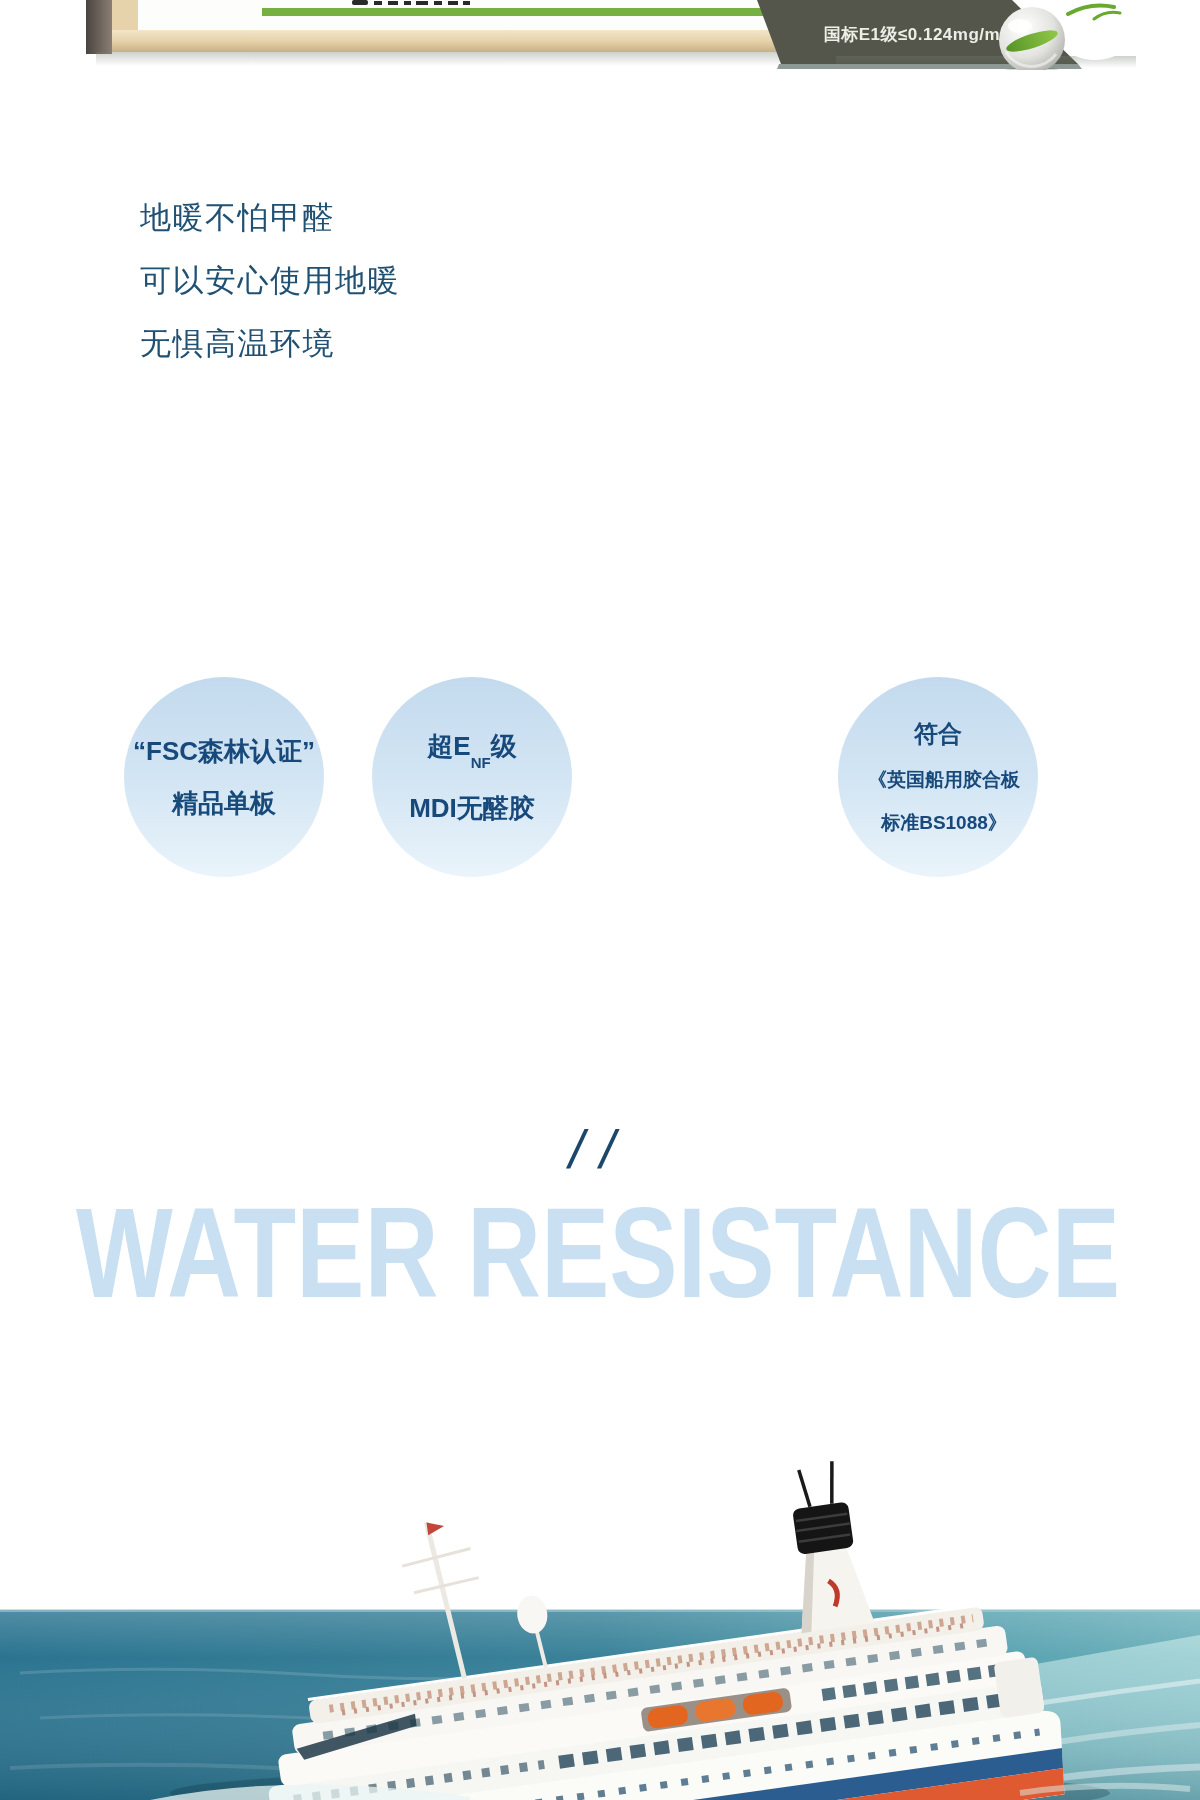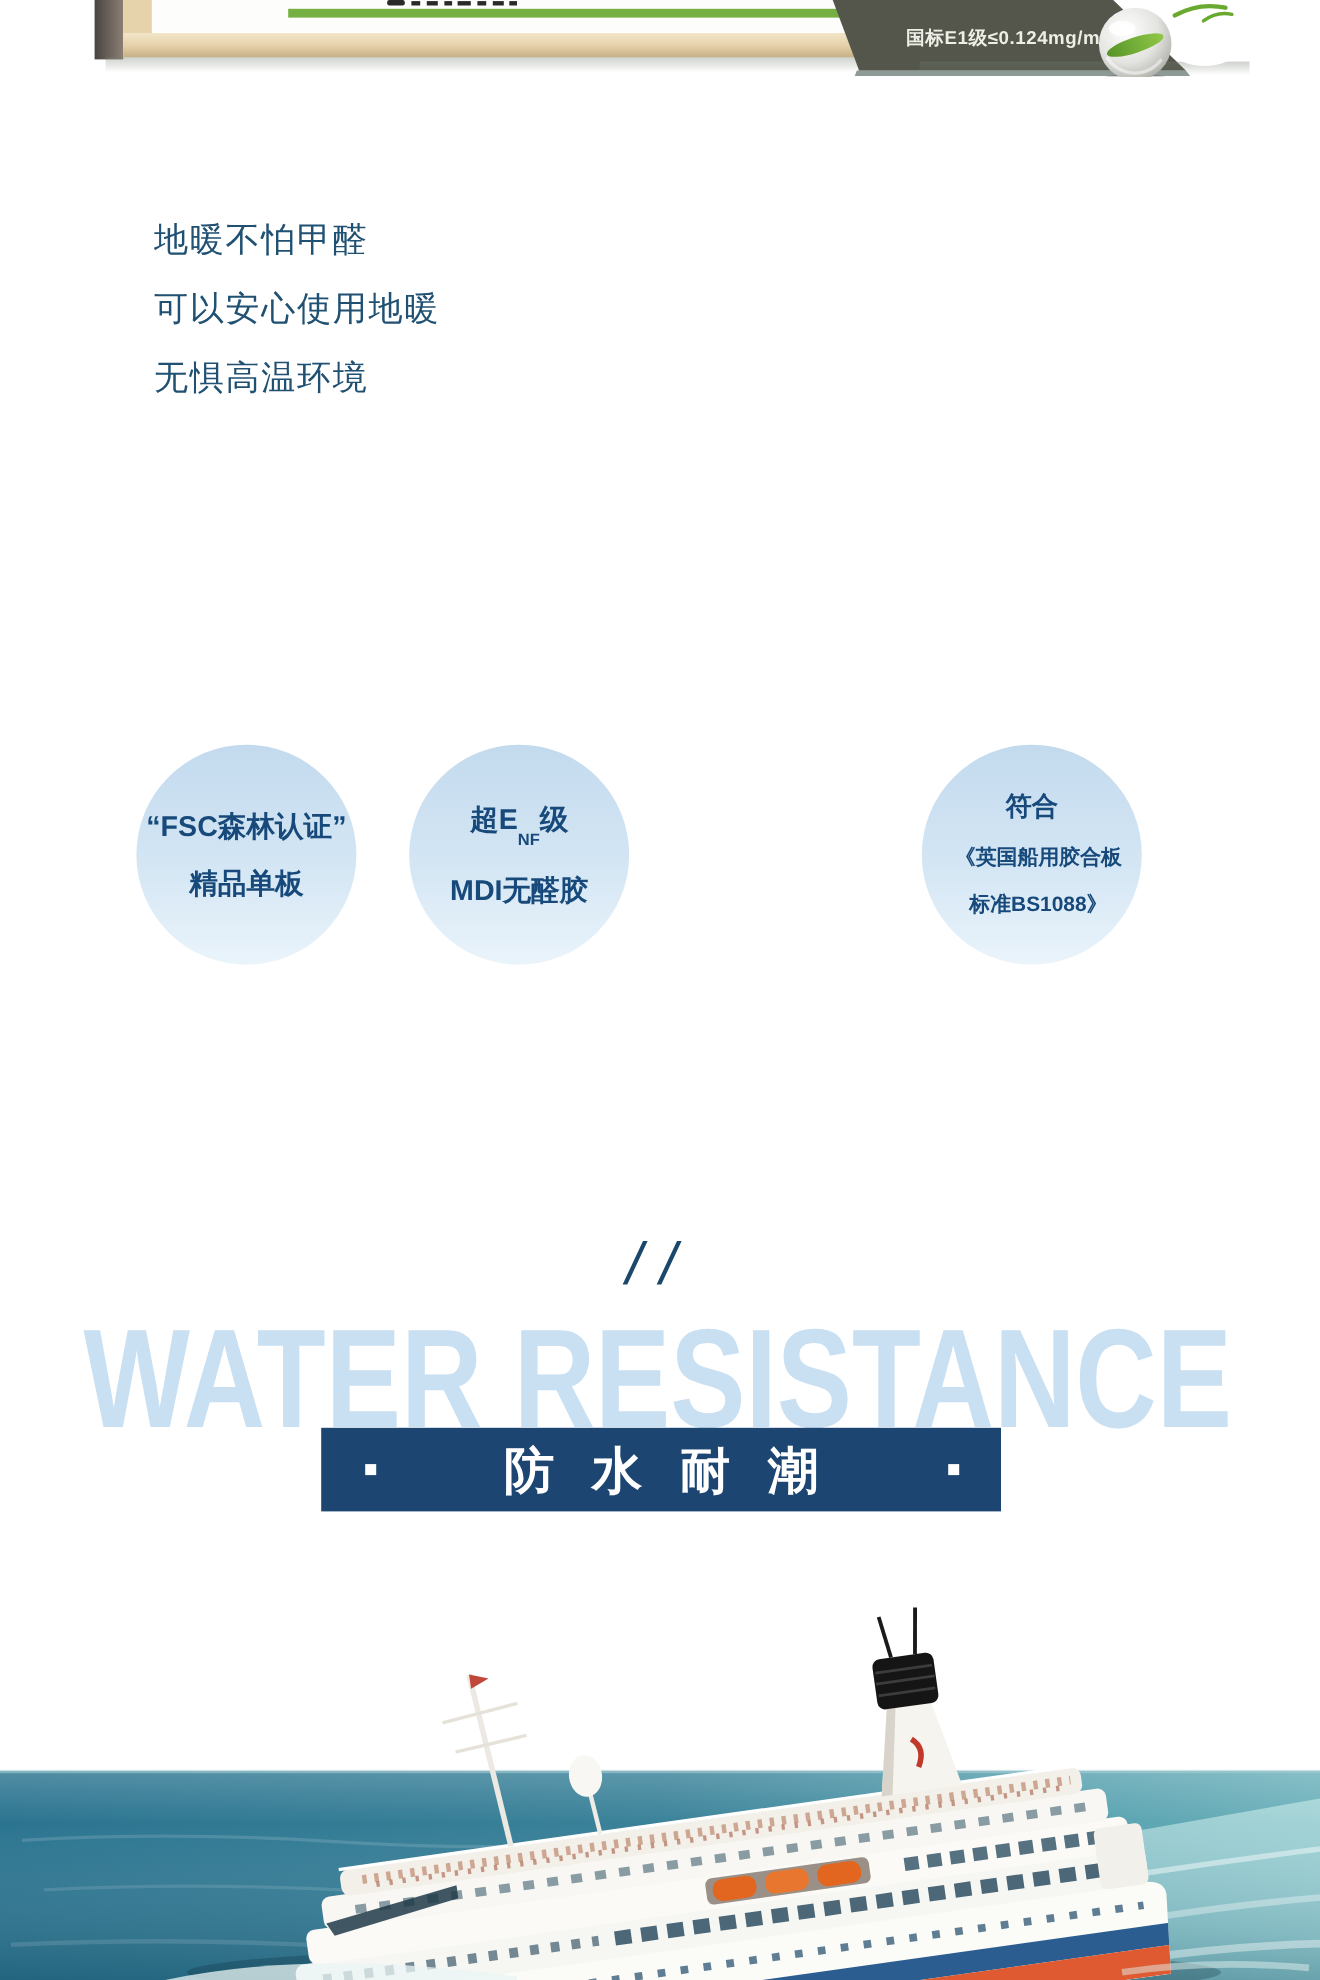--- a/index.html
+++ b/index.html
@@ -147,25 +147,20 @@
     <div class="b-line-sm">《英国船用胶合板</div>
     <div class="b-line-sm">标准BS1088》</div>
   </div>
 
   <div class="abs divider-slashes">//</div>
 
   <svg class="abs water-title-svg" width="1200" height="118" viewBox="0 0 1200 118">
     <text x="76" y="101" font-family="Liberation Sans, sans-serif" font-weight="bold" font-size="128" fill="#c9dff2" textLength="1044" lengthAdjust="spacingAndGlyphs">WATER RESISTANCE</text>
   </svg>
 
-  <div class="abs water-banner">
-    <div class="banner-dot left"></div>
-    <div class="zh">防水耐潮</div>
-    <div class="banner-dot right"></div>
-  </div>
 
   <div class="abs ship-scene">
     <svg width="1200" height="427" viewBox="0 0 1200 427">
       <defs>
         <linearGradient id="seaGrad" x1="0" y1="0" x2="1" y2="0">
           <stop offset="0" stop-color="#2b7490"></stop>
             <stop offset="0.5" stop-color="#3a8299"></stop>
           <stop offset="0.82" stop-color="#58a2b0"></stop>
             <stop offset="1" stop-color="#6db1bb"></stop>
         </linearGradient>

